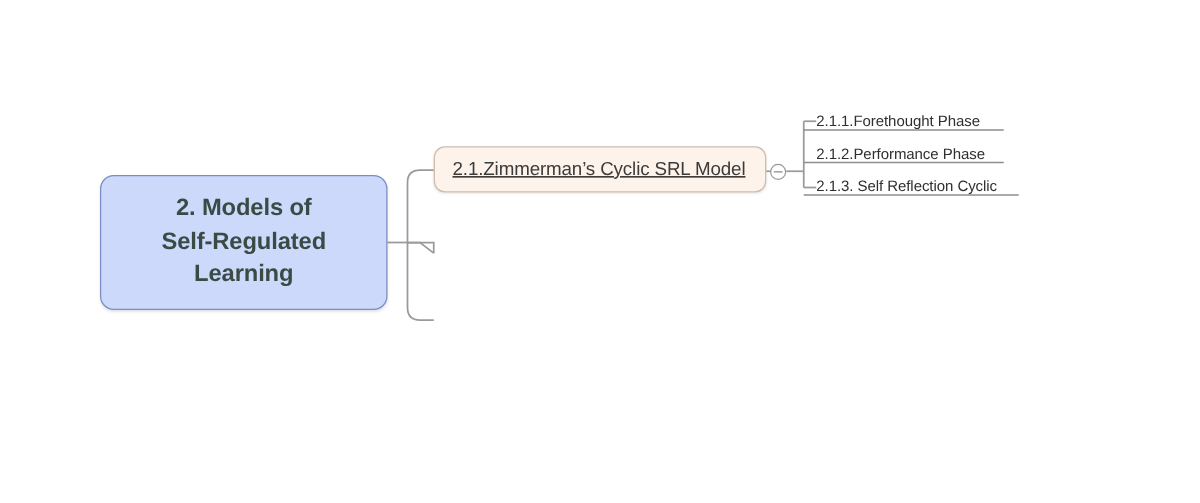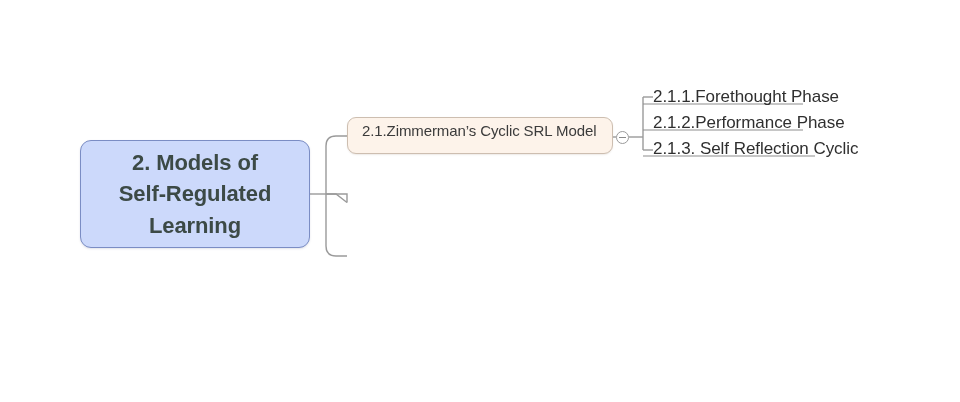--- a/index.html
+++ b/index.html
@@ -54,39 +54,40 @@
     background: #ccd9fb;
     border: 1.6px solid #7b8dc4;
     border-radius: 11px;
     display: flex;
     align-items: center;
     justify-content: center;
     box-shadow: 0 1px 2px rgba(90,100,140,0.18);
   }
   .root-label {
     text-align: center;
-    font-size: 22px;
+    font-size: 19px;
     font-weight: 700;
     line-height: 1.42;
     color: #3c4a46;
     letter-spacing: -0.1px;
     white-space: pre-line;
   }
 
   
   .branch-node {
     position: absolute;
     box-sizing: border-box;
     background: #fdf3ea;
     border: 1px solid #cdbeb0;
     border-radius: 9px;
     display: flex;
-    align-items: flex-start;
+    align-items: center;
     padding: 4px 14px;
     box-shadow: 0 1px 1.5px rgba(150,130,115,0.16);
+    text-decoration: underline;
   }
   .branch-label {
     font-size: 15px;
     color: #3b3b3b;
     letter-spacing: -0.1px;
     white-space: nowrap;
   }
 
   .node-2-1 { left: 347px; top: 117px; width: 266px; height: 37px; }
   .node-2-2 { left: 347px; top: 184px; width: 304px; height: 37px; }
@@ -118,21 +119,21 @@
   
   .leaf-node {
     position: absolute;
     box-sizing: border-box;
     display: flex;
     align-items: center;
     padding-left: 10px;
     height: 24px;
   }
   .leaf-label {
-    font-size: 17px;
+    font-size: 12px;
     color: #2f2f2f;
     letter-spacing: -0.05px;
     white-space: nowrap;
   }
   .leaf-1 { left: 643px; top: 85px;  width: 160px; }
   .leaf-2 { left: 643px; top: 111px; width: 160px; text-align: center; }
   .leaf-3 { left: 643px; top: 137px; width: 175px; }
 </style>
 </head>
 <body>

